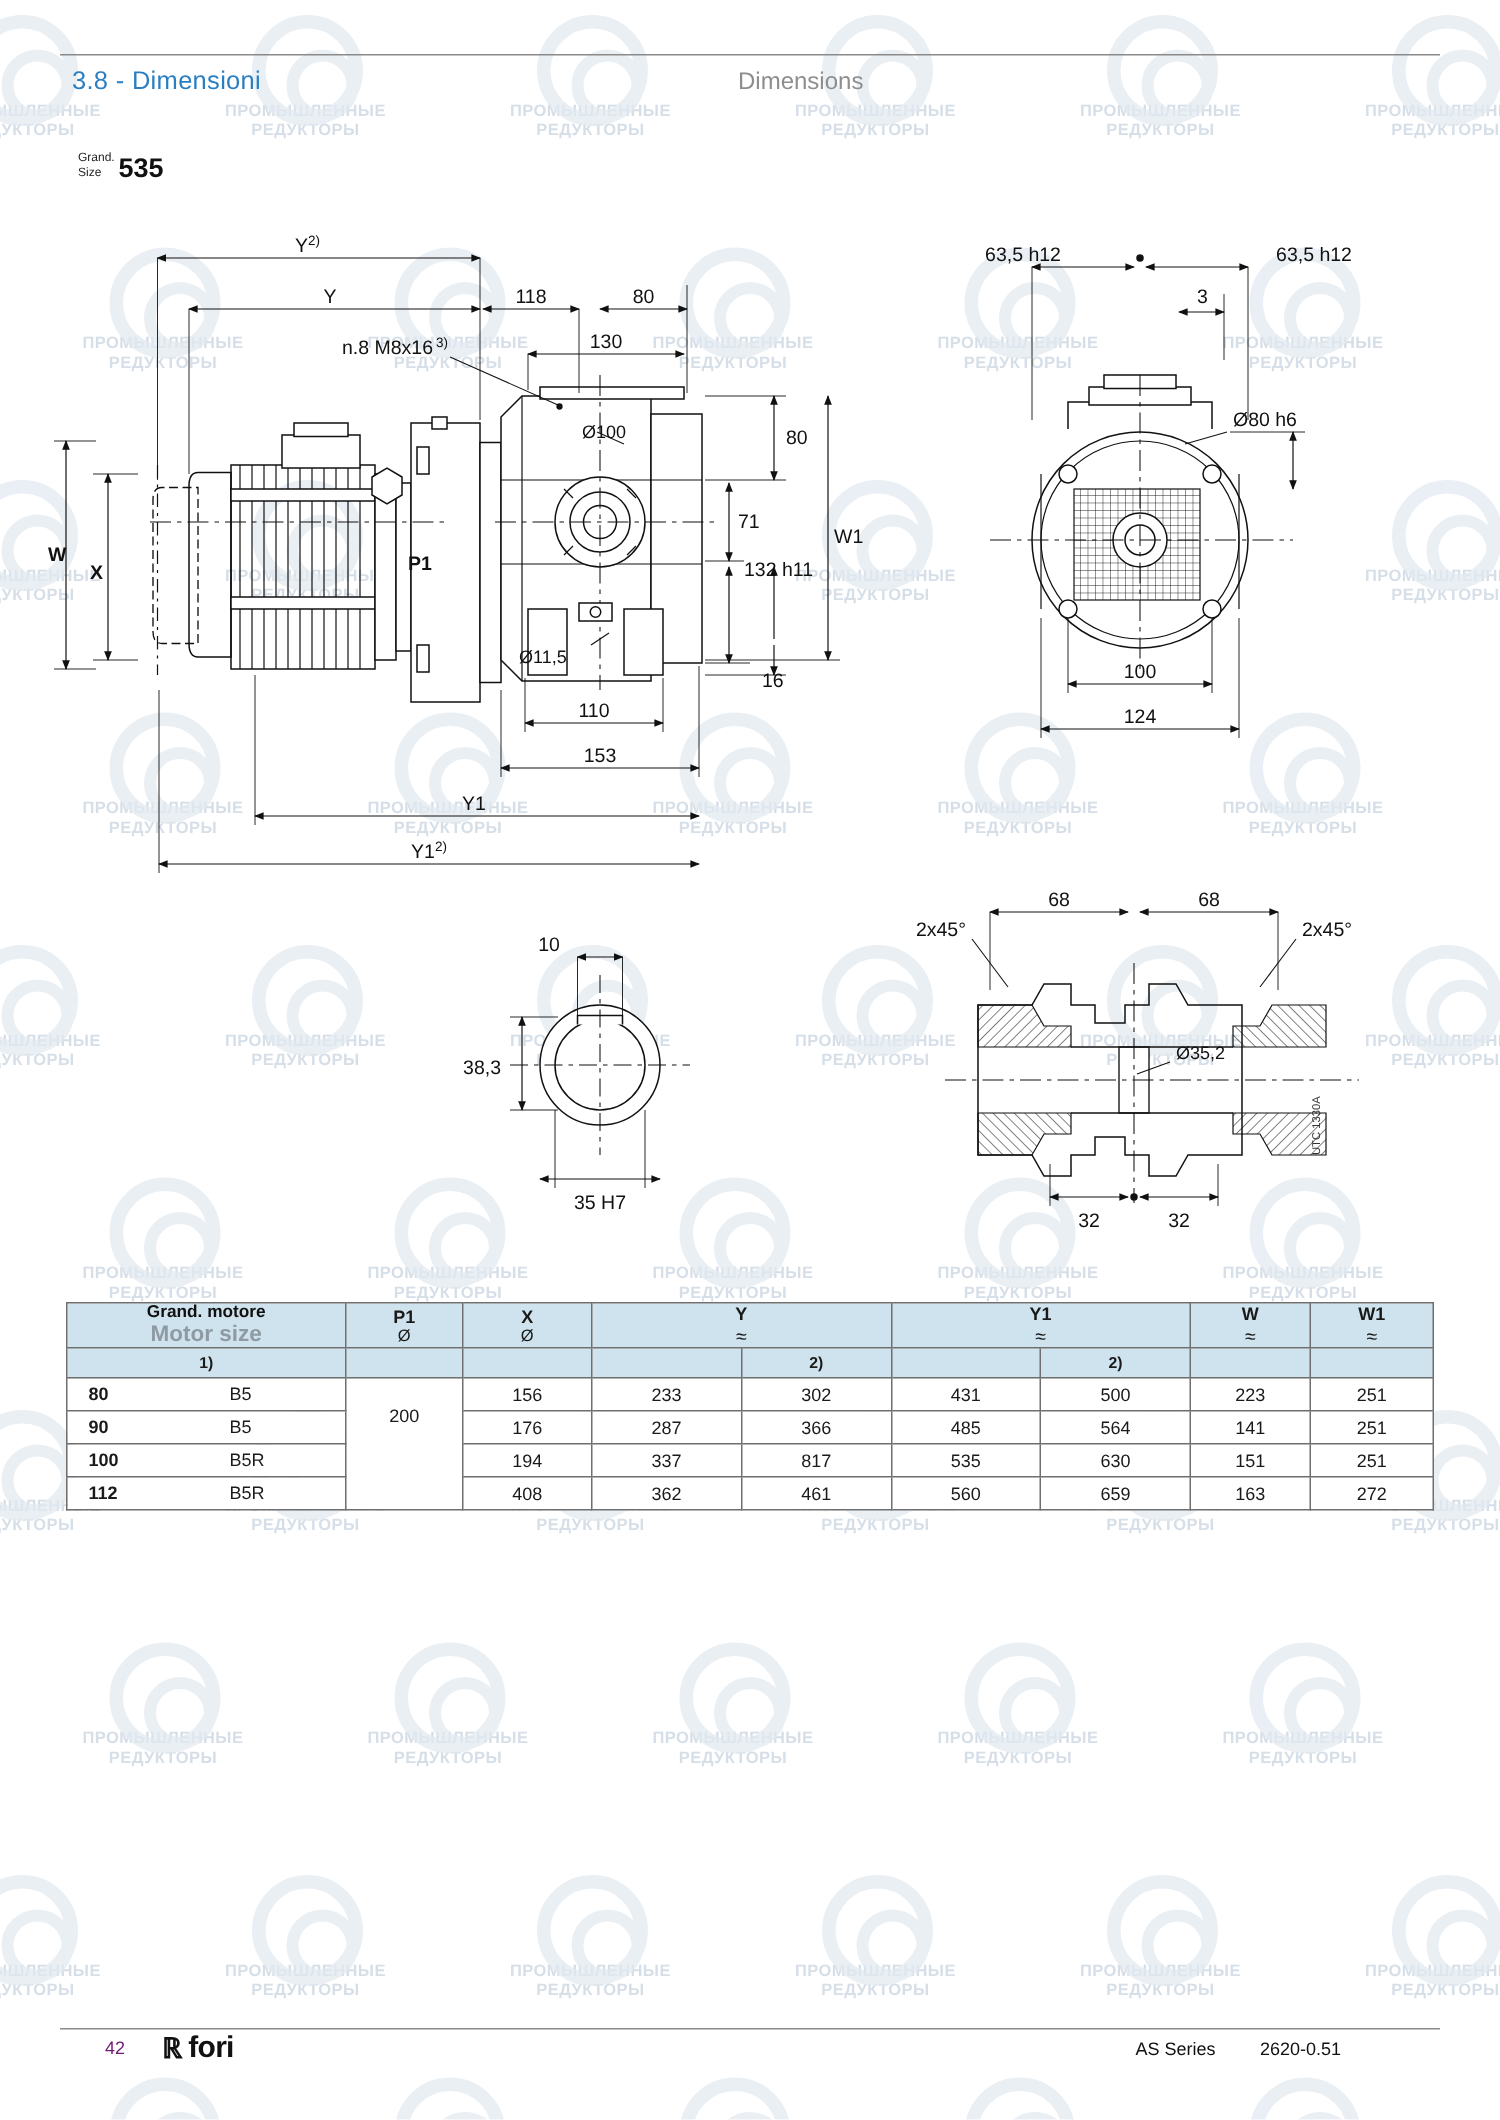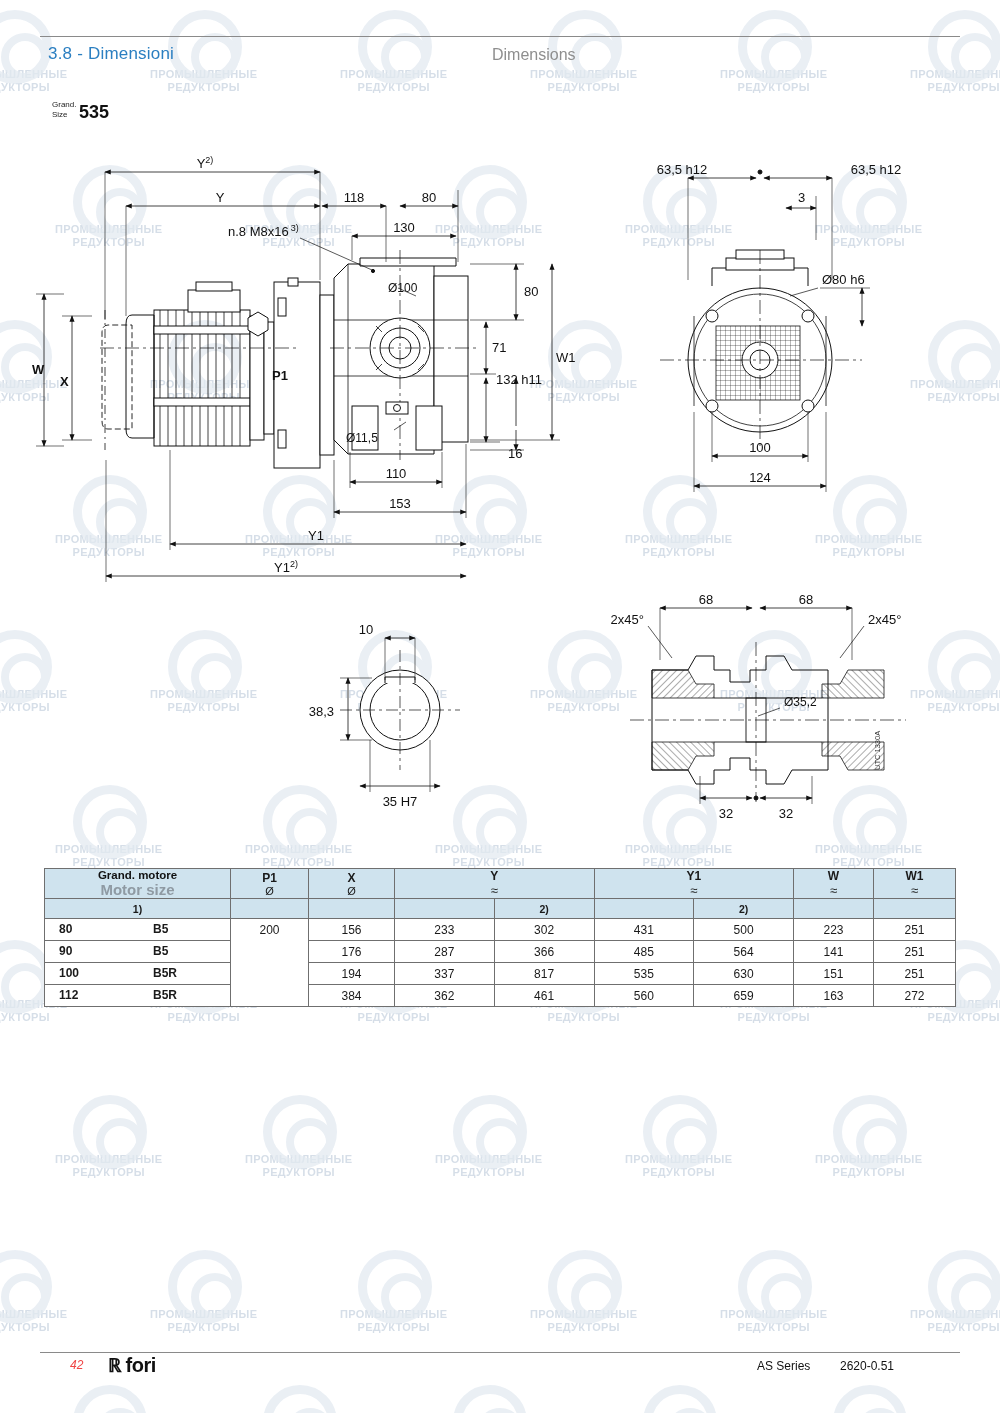--- a/index.html
+++ b/index.html
@@ -81,32 +81,32 @@
   .col-motor { width:186px; }
   .col-p1 { width:78px; }
   .col-x { width:86px; }
   .col-y1 { width:100px; }
   .col-yy1 { width:100px; }
   .col-w { width:80px; }
   .col-w1 { width:82px; }
   td.body { height:22px; background:#ffffff; }
   .motor-cell { position:relative; }
   .motor-cell .ms { position:absolute; left:14px; top:3px; font-weight:bold; }
-  .motor-cell .mf { position:absolute; left:108px; top:3px; font-weight:bold; }
+  .motor-cell .mf { position:absolute; left:108px; top:3px; font-weight:normal; }
   .hdr-it { font-size:11.5px; color:#111; }
   .hdr-en { font-size:15px; color:#8f9aa3; }
   .approx { font-size:13px; }
 
   
   #notes-it { position:absolute; left:46px; top:1018px; font-size:9px; line-height:11.5px; color:#111; }
   #notes-en { position:absolute; left:484px; top:1018px; font-size:9px; line-height:11.5px; color:#8f9aa3; }
 
   
   .ftr-line { position:absolute; left:40px; top:1352px; width:920px; height:1px; background:#8a8a8a; }
-  #page-num { position:absolute; left:70px; top:1358px; font-size:12px; color:#ef4444;font-style:italic; }
+  #page-num { position:absolute; left:70px; top:1358px; font-size:12px; color:#701a75; }
   #logo { position:absolute; left:108px; top:1354px; height:22px; display:flex; align-items:center; gap:4px; }
   #logo .mark { font-size:19px; font-weight:bold; color:#111; font-family:"Liberation Serif", serif; }
   #logo .word { font-size:20px; font-weight:bold; color:#111; letter-spacing:-.5px; }
   #ftr-series { position:absolute; left:757px; top:1359px; font-size:12px; color:#111; }
   #ftr-code { position:absolute; left:840px; top:1359px; font-size:12px; color:#111; }
   #utc { position:absolute; left:873px; top:770px; font-size:7.5px; color:#333; transform:rotate(-90deg); transform-origin:left top; }
   text { font-family:"Liberation Sans", sans-serif; }
 </style>
 </head>
 <body>
@@ -713,21 +713,21 @@
           <th></th>
           <th></th>
         </tr>
       </thead>
       <tbody>
         <tr>
           <td class="body motor-cell">
             <span class="ms">80</span>
             <span class="mf">B5</span>
           </td>
-          <td class="body" rowspan="4" style="vertical-align:top;padding-top:4px">200</td>
+          <td class="body" rowspan="4" style="vertical-align:top;padding-top:18px">200</td>
           <td class="body">156</td>
           <td class="body">233</td>
           <td class="body">302</td>
           <td class="body">431</td>
           <td class="body">500</td>
           <td class="body">223</td>
           <td class="body">251</td>
         </tr>
         <tr>
           <td class="body motor-cell">
@@ -753,21 +753,21 @@
           <td class="body">535</td>
           <td class="body">630</td>
           <td class="body">151</td>
           <td class="body">251</td>
         </tr>
         <tr>
           <td class="body motor-cell">
             <span class="ms">112</span>
             <span class="mf">B5R</span>
           </td>
-          <td class="body">384</td>
+          <td class="body">408</td>
           <td class="body">362</td>
           <td class="body">461</td>
           <td class="body">560</td>
           <td class="body">659</td>
           <td class="body">163</td>
           <td class="body">272</td>
         </tr>
       </tbody>
     </table>
   </div>

